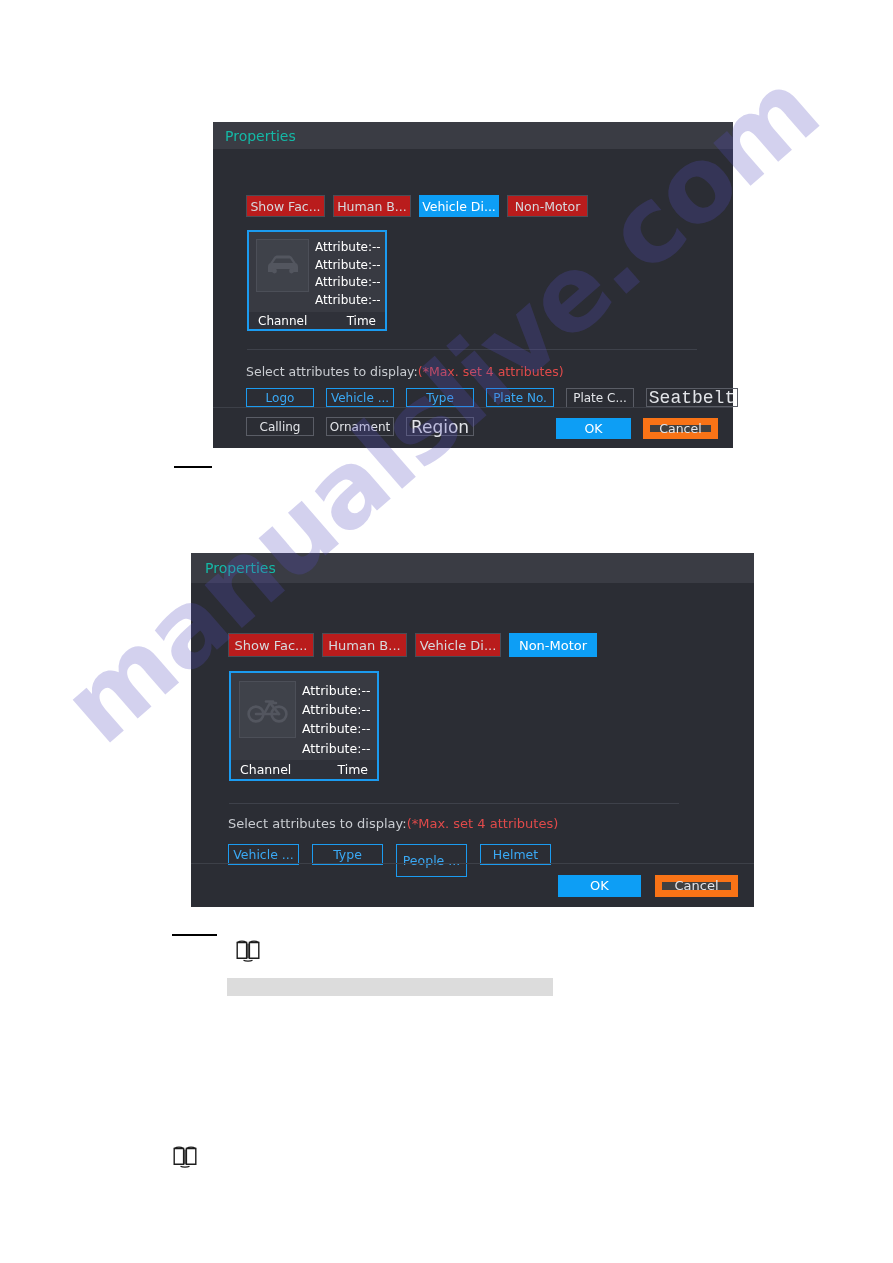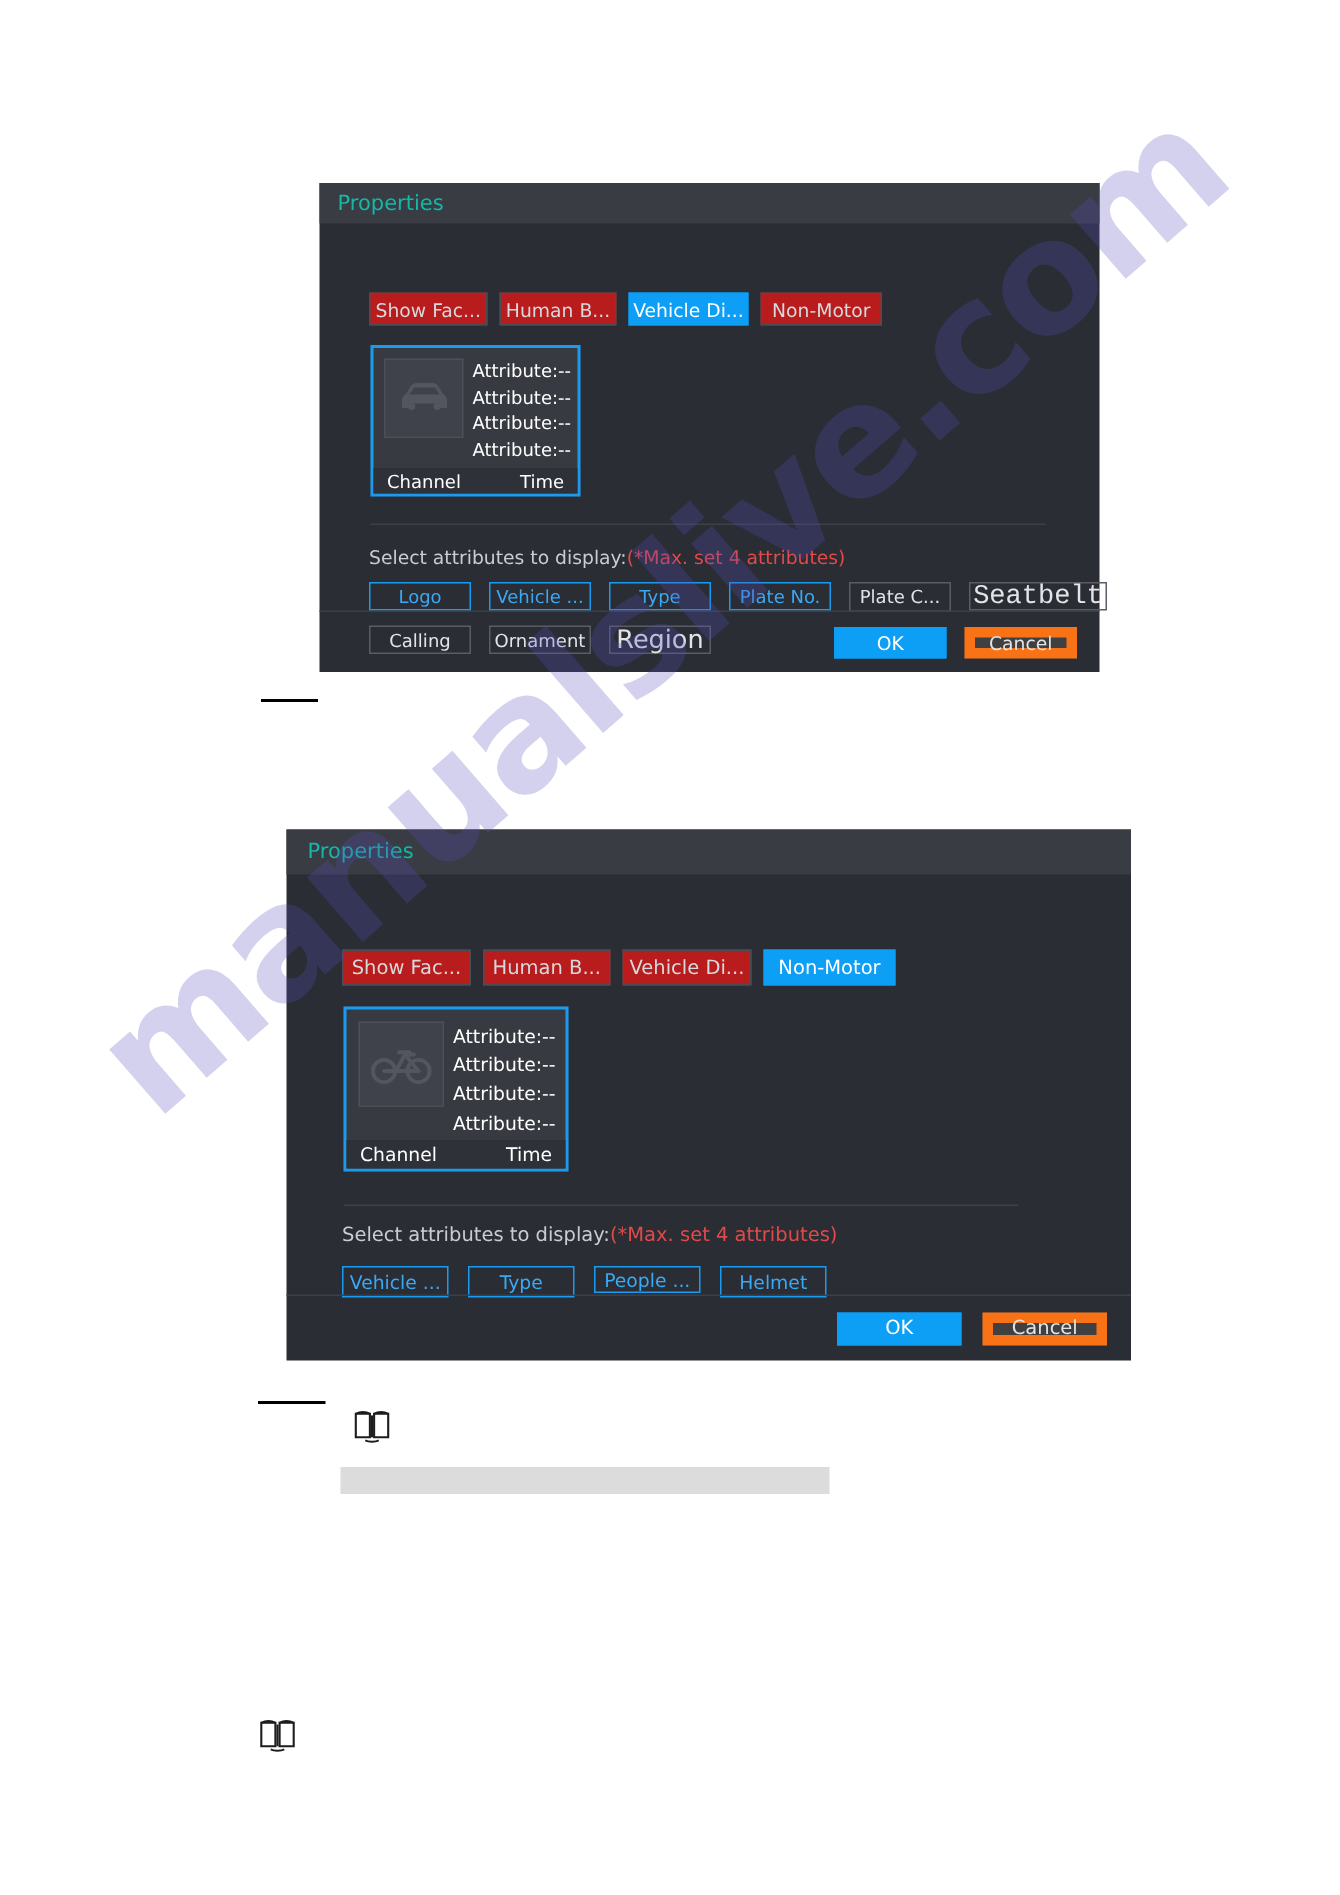--- a/index.html
+++ b/index.html
@@ -358,21 +358,21 @@
       <span class="hint-label">Select attributes to display:</span><span class="hint-warn">(*Max. set 4 attributes)</span>
     </div>
 
     <div class="chip-row" style="position:absolute; left:37px; top:261px; gap:13px;">
       <div class="chip selected" style="width:71px; height:21px; font-size:12.5px;">
         <span>Vehicle ...</span>
       </div>
       <div class="chip selected" style="width:71px; height:21px; font-size:12.5px;">
         <span>Type</span>
       </div>
-      <div class="chip selected" style="width:71px; height:18px; font-size:12.5px;">
+      <div class="chip selected" style="width:71px; height:33px; font-size:12.5px;">
         <span>People ...</span>
       </div>
       <div class="chip selected" style="width:71px; height:21px; font-size:12.5px;">
         <span>Helmet</span>
       </div>
     </div>
 
     <div class="dialog-footer" style="height:44px; padding-right:16px; gap:14px;">
       <div class="btn btn-primary" style="width:83px; height:22px; font-size:13px;">
         <span>OK</span>

